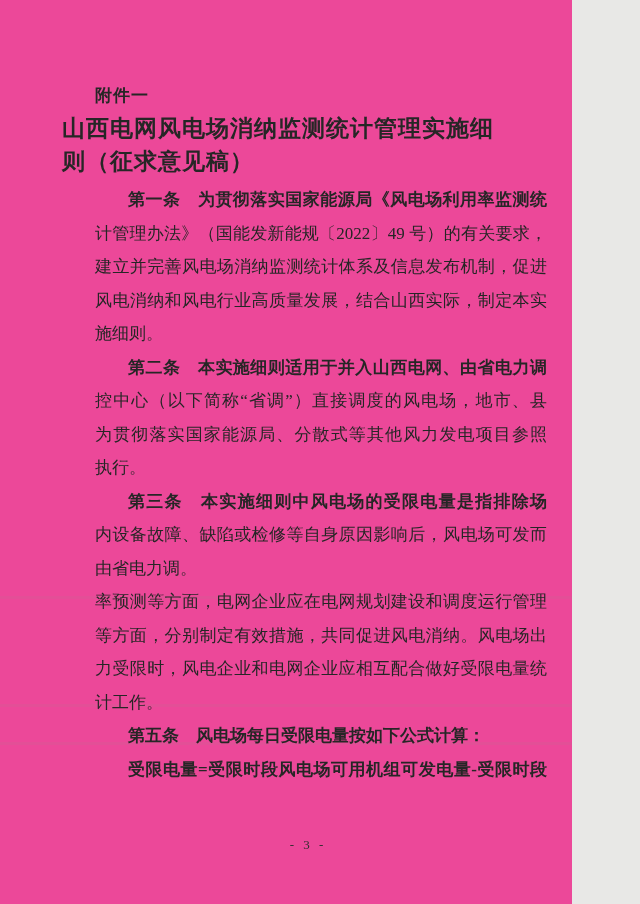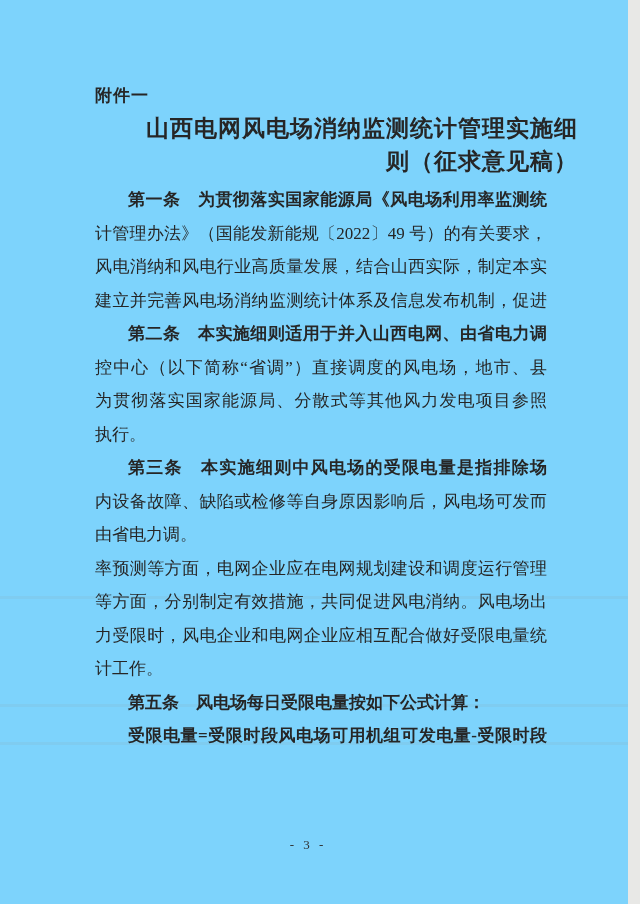--- a/index.html
+++ b/index.html
@@ -3,39 +3,39 @@
 <meta charset="utf-8">
 <style>
   html, body { margin: 0; padding: 0; }
   body {
     width: 640px; height: 904px;
     background: #e8e8e6;
     font-family: "Liberation Serif", serif;
   }
   .page {
     position: relative;
-    width: 628px; height: 904px;
-    background: #7dd3fc;
+    width: 572px; height: 904px;
+    background: #ec4899;
     color: #262626;
     overflow: hidden;
   }
   .streak {
     position: absolute; left: 0; width: 100%; height: 3px;
     background: rgba(150,150,140,0.10);
     pointer-events: none;
   }
   .attachment-label {
     position: absolute; left: 95px; top: 84px;
     font-size: 17px; font-weight: bold;
     font-family: "Liberation Sans", sans-serif;
     letter-spacing: 1px;
   }
   .doc-title {
     position: absolute; left: 62px; top: 112px; width: 516px;
-    text-align: right;
+    text-align: left;
     font-size: 23px; font-weight: bold;
     line-height: 33px; letter-spacing: 1px;
   }
   .body-text {
     position: absolute; left: 95px; top: 183px; width: 452px;
     font-size: 17px; line-height: 33.5px;
   }
   .line { white-space: nowrap; }
   .fill { text-align: justify; text-align-last: justify; }
   .indent { text-indent: 33px; font-weight: bold; }
@@ -61,22 +61,23 @@
   <div class="doc-title">
     <div class="title-line">山西电网风电场消纳监测统计管理实施细</div>
     <div class="title-line">则（征求意见稿）</div>
   </div>
 
   <div class="body-text">
 
     <div>
       <div class="line indent fill">第一条　为贯彻落实国家能源局《风电场利用率监测统</div>
       <div class="line fill">计管理办法》（国能发新能规〔2022〕49 号）的有关要求，</div>
+      <div class="line fill">建立并完善风电场消纳监测统计体系及信息发布机制，促进</div>
       <div class="line fill">风电消纳和风电行业高质量发展，结合山西实际，制定本实</div>
-      <div class="line fill">建立并完善风电场消纳监测统计体系及信息发布机制，促进</div>
+      <div class="line end">施细则。</div>
     </div>
 
     <div>
       <div class="line indent fill">第二条　本实施细则适用于并入山西电网、由省电力调</div>
       <div class="line fill">控中心（以下简称“省调”）直接调度的风电场，地市、县</div>
       <div class="line fill">为贯彻落实国家能源局、分散式等其他风力发电项目参照</div>
       <div class="line end">执行。</div>
     </div>
 
     <div>

